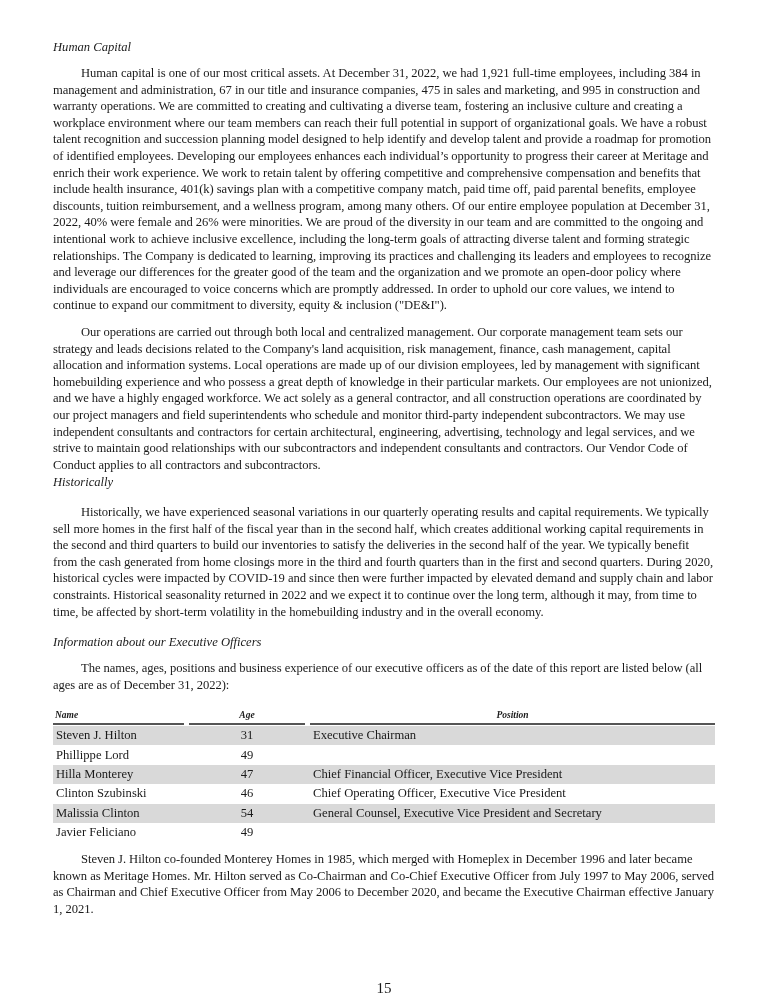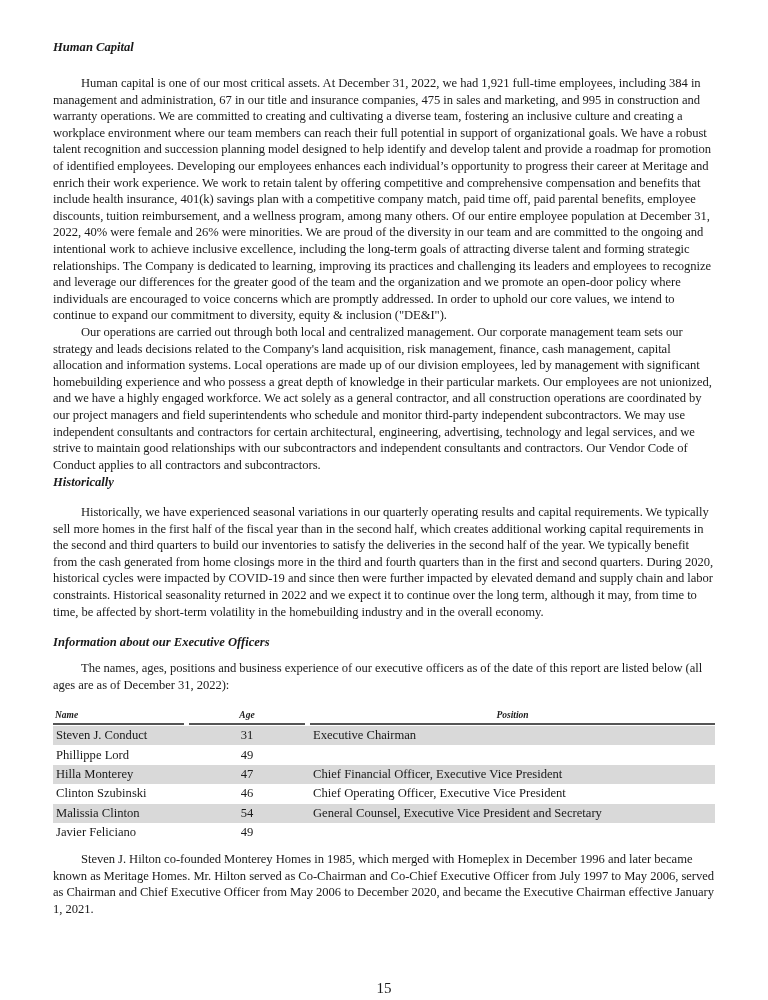--- a/index.html
+++ b/index.html
@@ -3,29 +3,29 @@
   <meta charset="utf-8">
   <style>
     html, body { margin: 0; padding: 0; background: #ffffff; }
     body {
       width: 768px; height: 1000px; position: relative; overflow: hidden;
       font-family: "Liberation Serif", "DejaVu Serif", serif;
       color: #1a1a1a;
     }
     .page { position: absolute; left: 53px; top: 0; width: 662px; }
     .heading {
-      font-weight: bold; font-style: italic; font-size: 12.6px;
+      font-weight: normal; font-style: italic; font-size: 12.6px;
       line-height: 15px; margin: 0;
     }
     .para {
       font-size: 12.6px; line-height: 16.6px; margin: 0;
       text-indent: 28px; text-align: left; letter-spacing: -0.05px;
     }
     #h-human { position: absolute; top: 40px; }
-    #p-human1 { position: absolute; top: 75px; }
+    #p-human1 { position: absolute; top: 65px; }
     #p-human2 { position: absolute; top: 324px; }
     #h-season { position: absolute; top: 475px; }
     #p-season { position: absolute; top: 504px; }
     #h-exec { position: absolute; top: 635px; }
     #p-exec { position: absolute; top: 660px; }
     #p-hilton { position: absolute; top: 851px; }
 
     .exec-table { position: absolute; top: 710px; left: 0; width: 662px; }
     .thead { display: flex; height: 15px; align-items: flex-end; }
     .th {
@@ -63,21 +63,21 @@
   <p id="p-exec" class="para">The names, ages, positions and business experience of our executive officers as of the date of this report are listed below (all ages are as of December 31, 2022):</p>
 
   <div class="exec-table">
     <div class="thead">
       <div class="th name">Name</div>
       <div class="th age">Age</div>
       <div class="th pos">Position</div>
     </div>
     <div class="row-gap"></div>
     <div class="row shaded">
-      <div class="c-name">Steven J. Conduct</div>
+      <div class="c-name">Steven J. Hilton</div>
       <div class="c-age">31</div>
       <div class="c-pos">Executive Chairman</div>
     </div>
     <div class="row">
       <div class="c-name">Phillippe Lord</div>
       <div class="c-age">49</div>
     </div>
     <div class="row shaded">
       <div class="c-name">Hilla Monterey</div>
       <div class="c-age">47</div>

